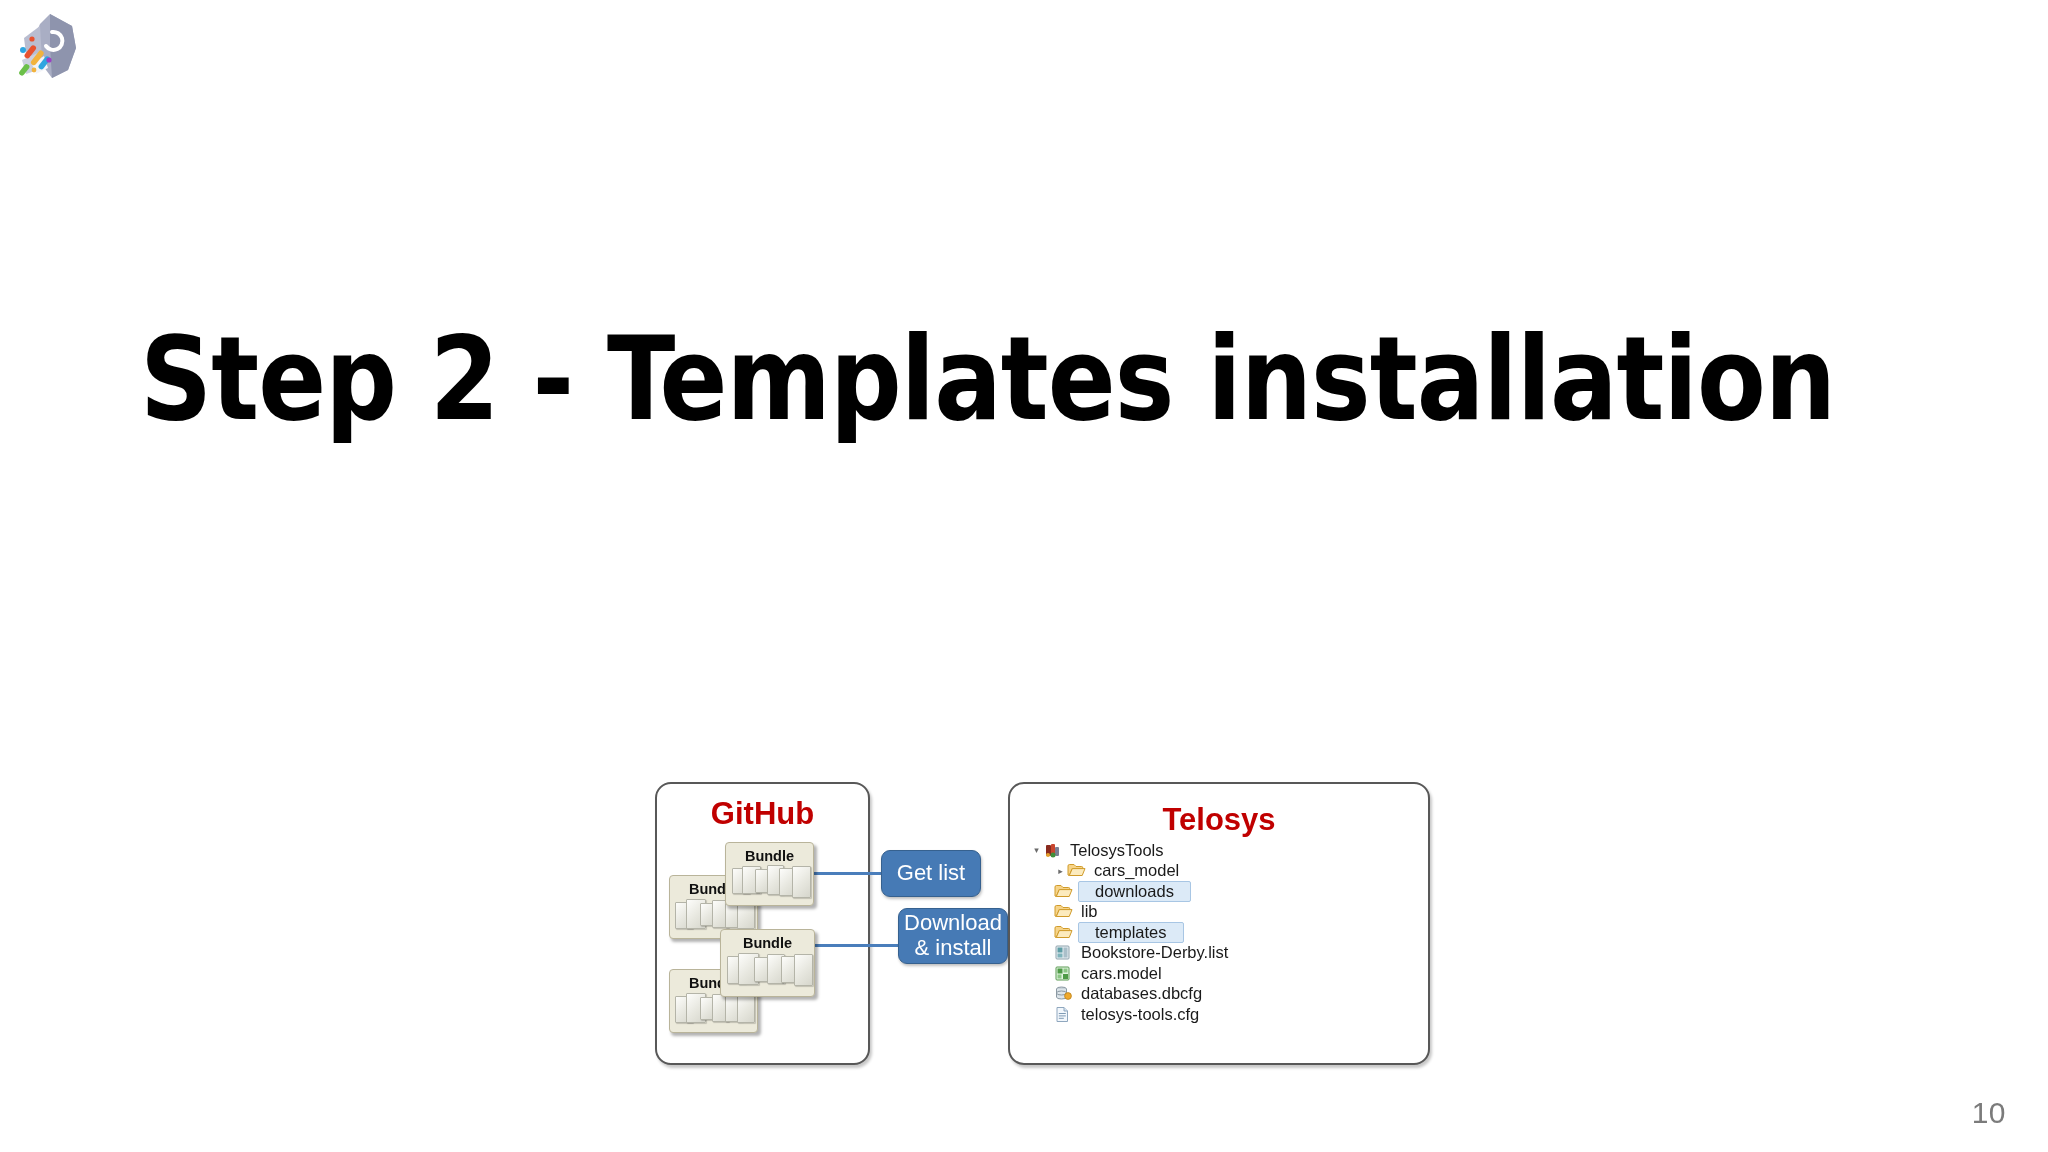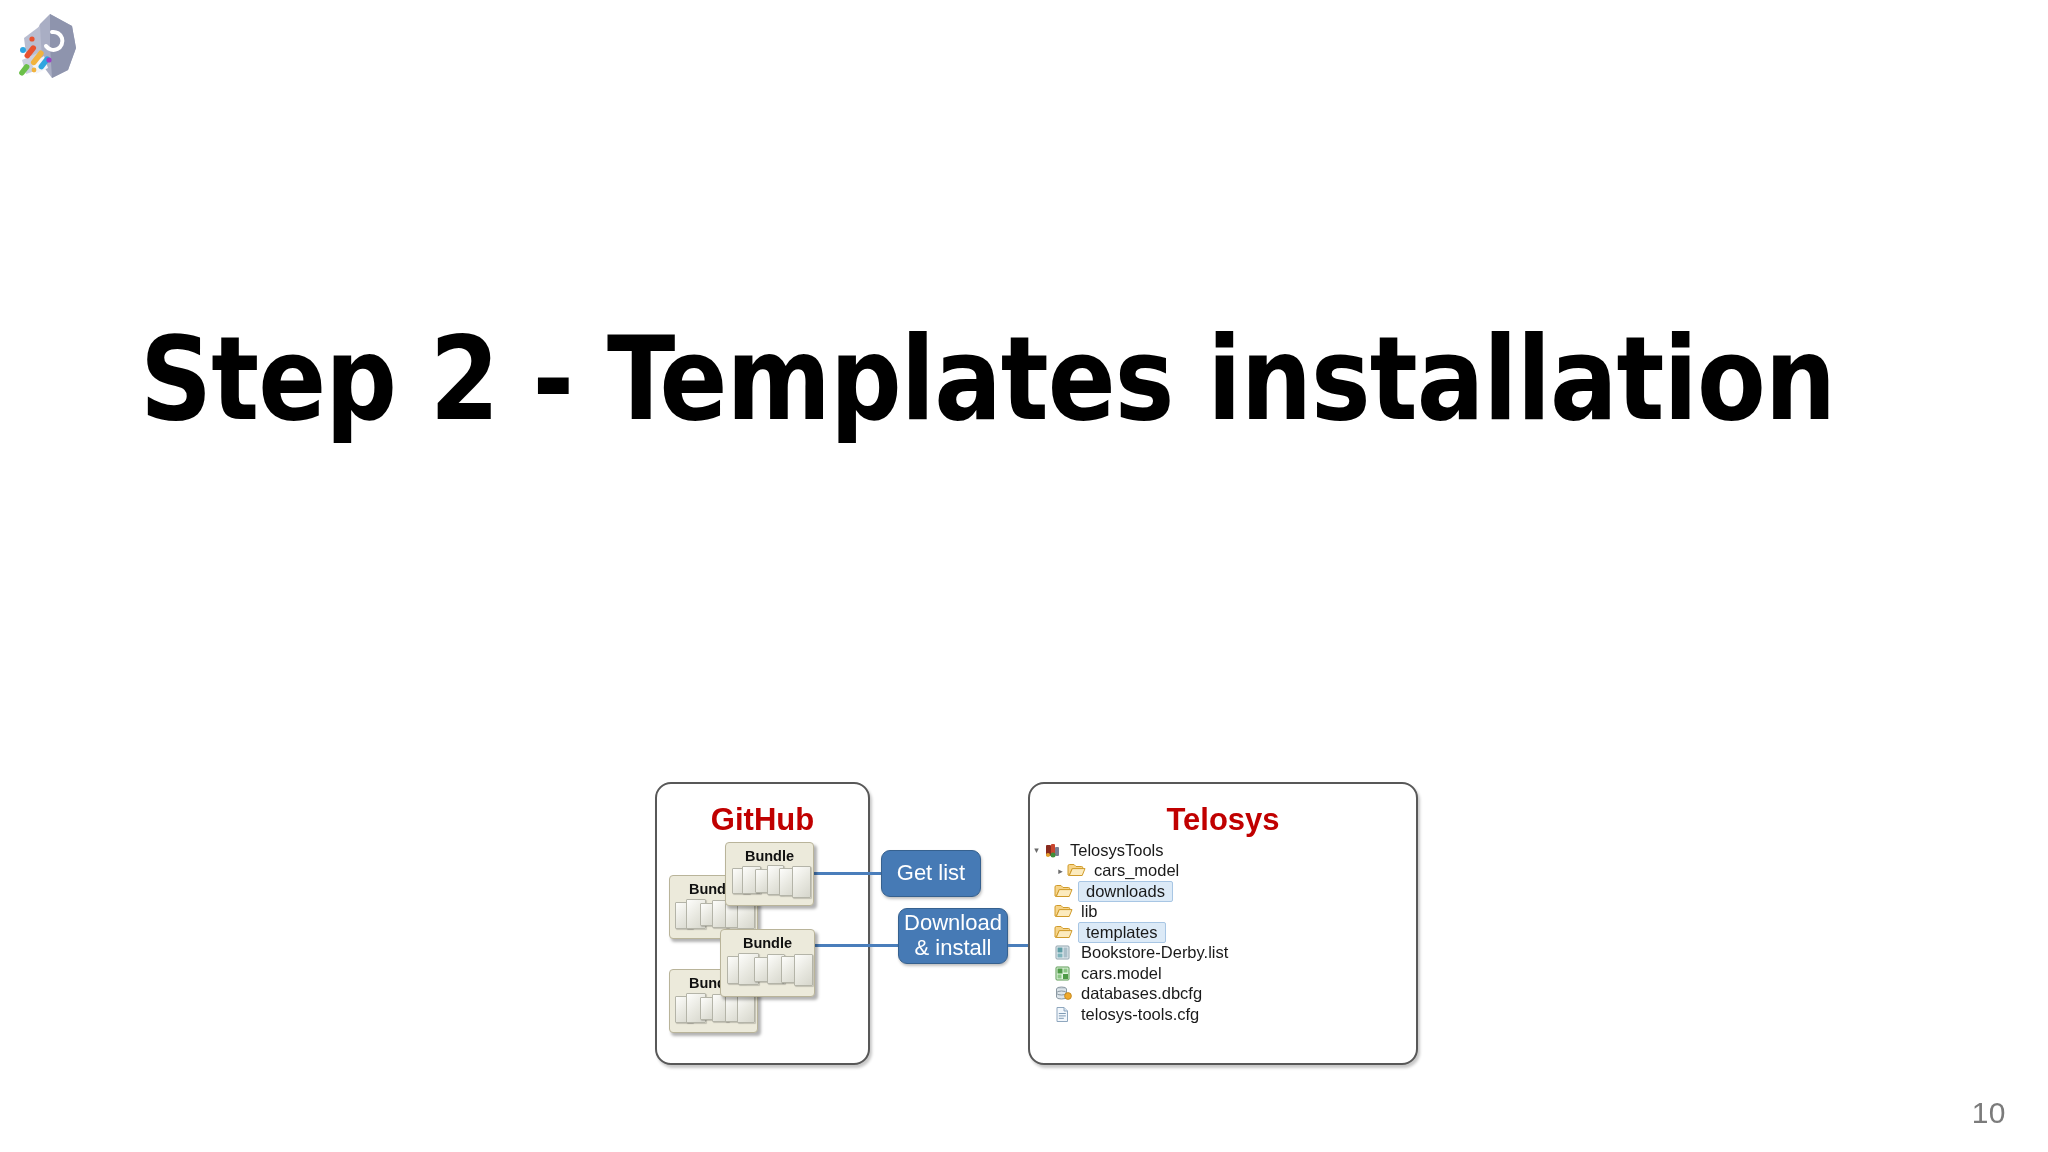--- a/index.html
+++ b/index.html
@@ -26,26 +26,26 @@
   }
   
   #diagram{position:absolute;left:655px;top:772px;width:760px;height:300px;}
   .panel{
     position:absolute;background:#fff;
     border:2.5px solid #585858;border-radius:16px;
     box-shadow:2px 3px 3px rgba(0,0,0,.22);
     box-sizing:border-box;
   }
   #panel-github{left:0px;top:10px;width:215px;height:283px;}
-  #panel-telosys{left:373px;top:10px;width:390px;height:283px;}
+  #panel-telosys{left:353px;top:10px;width:422px;height:283px;}
   .panel-title{
     position:absolute;left:0;right:0;text-align:center;
     font-weight:bold;color:#c00000;
   }
-  #panel-github .panel-title{top:18px;font-size:31px;}
+  #panel-github .panel-title{top:12px;font-size:31px;}
   #panel-telosys .panel-title{top:18px;font-size:31px;}
 
   
   .bundle{
     position:absolute;background:#eceadb;
     border:1.5px solid #b9b49a;border-radius:4px;
     box-shadow:2.5px 3px 3px rgba(0,0,0,.3);
     box-sizing:border-box;overflow:hidden;
   }
   .bundle-label{
@@ -76,21 +76,21 @@
     border-top:8px solid transparent;border-bottom:8px solid transparent;
     border-left:14px solid #4a7ebb;
   }
   
   #tree{position:absolute;left:375px;top:68px;font-size:16.5px;color:#1a1a1a;}
   .tree-row{display:flex;align-items:center;height:20.5px;white-space:nowrap;}
   .tree-row .twisty{width:13px;display:inline-block;text-align:center;
     font-size:9px;color:#6b6b6b;flex:0 0 13px;}
   .tree-ico{width:19px;height:17px;flex:0 0 19px;margin-right:5px;position:relative;}
   .tree-label{padding:0 3px;border-radius:2px;}
-  .tree-label.selected{background:#dceaf7;border:1px solid #a8c6e4;padding:0 7px;}
+  .tree-label.selected{background:#dceaf7;border:1px solid #a8c6e4;padding:0 16px;}
   .indent-1{padding-left:0px;}
   .indent-2{padding-left:24px;}
   .indent-2b{padding-left:24px;}
 </style>
 </head>
 <body>
 
 <div id="logo">
   <svg viewBox="0 0 76 78" width="76" height="78">
 

